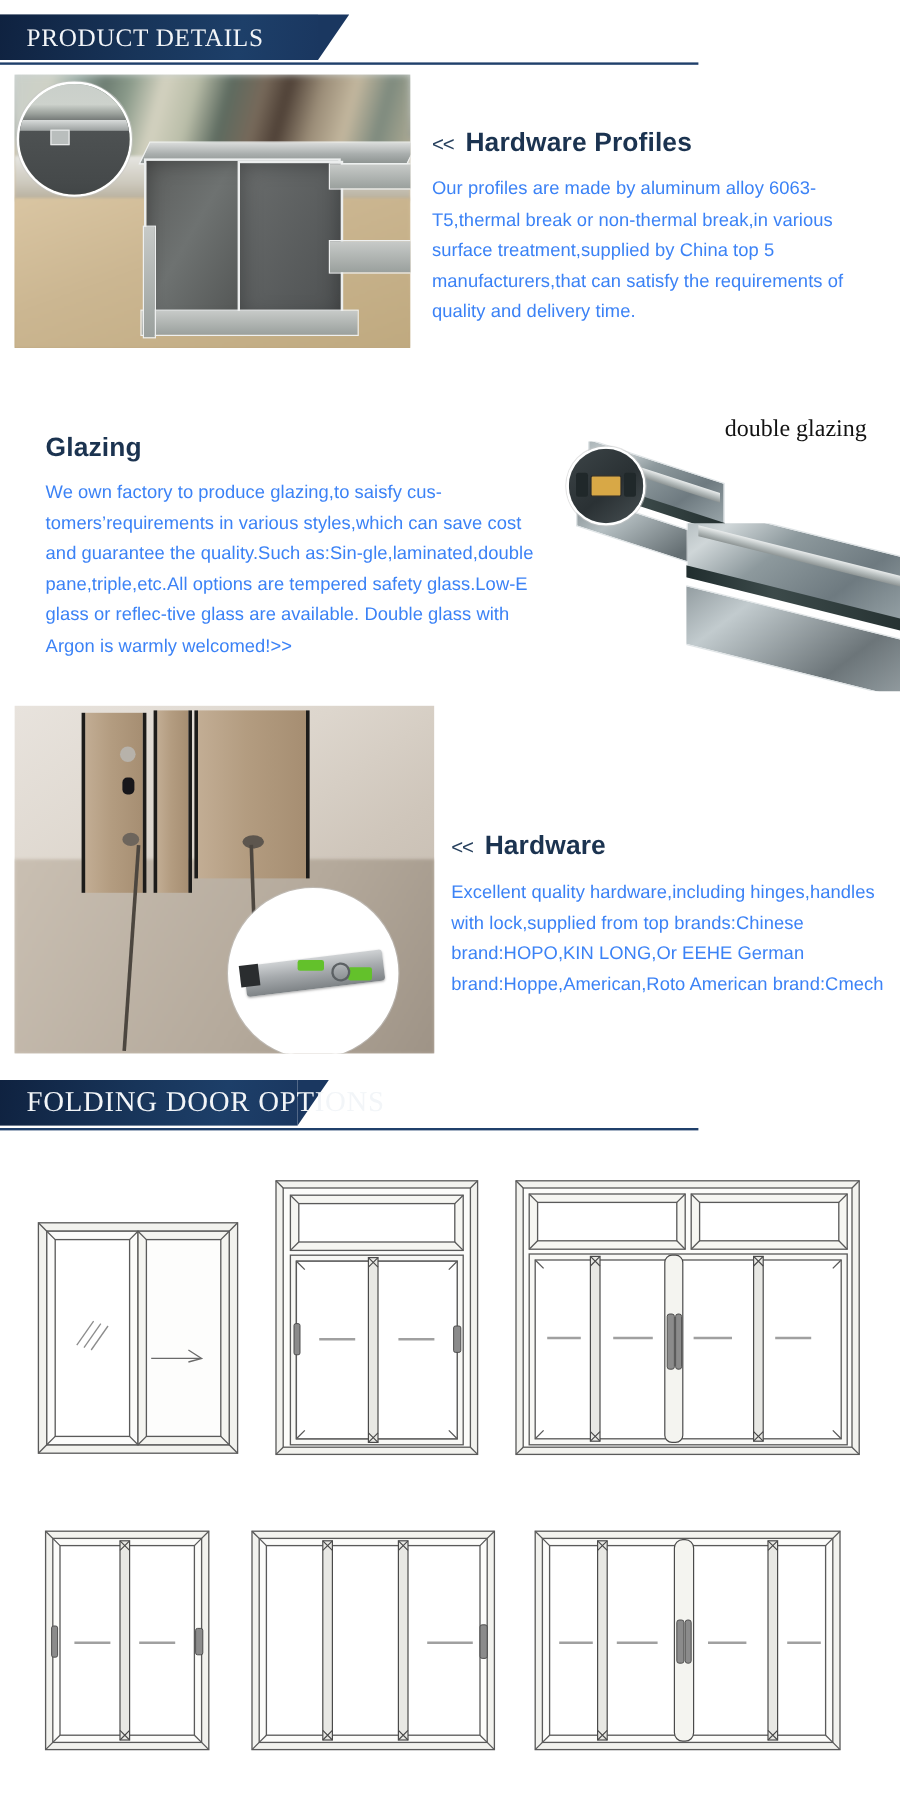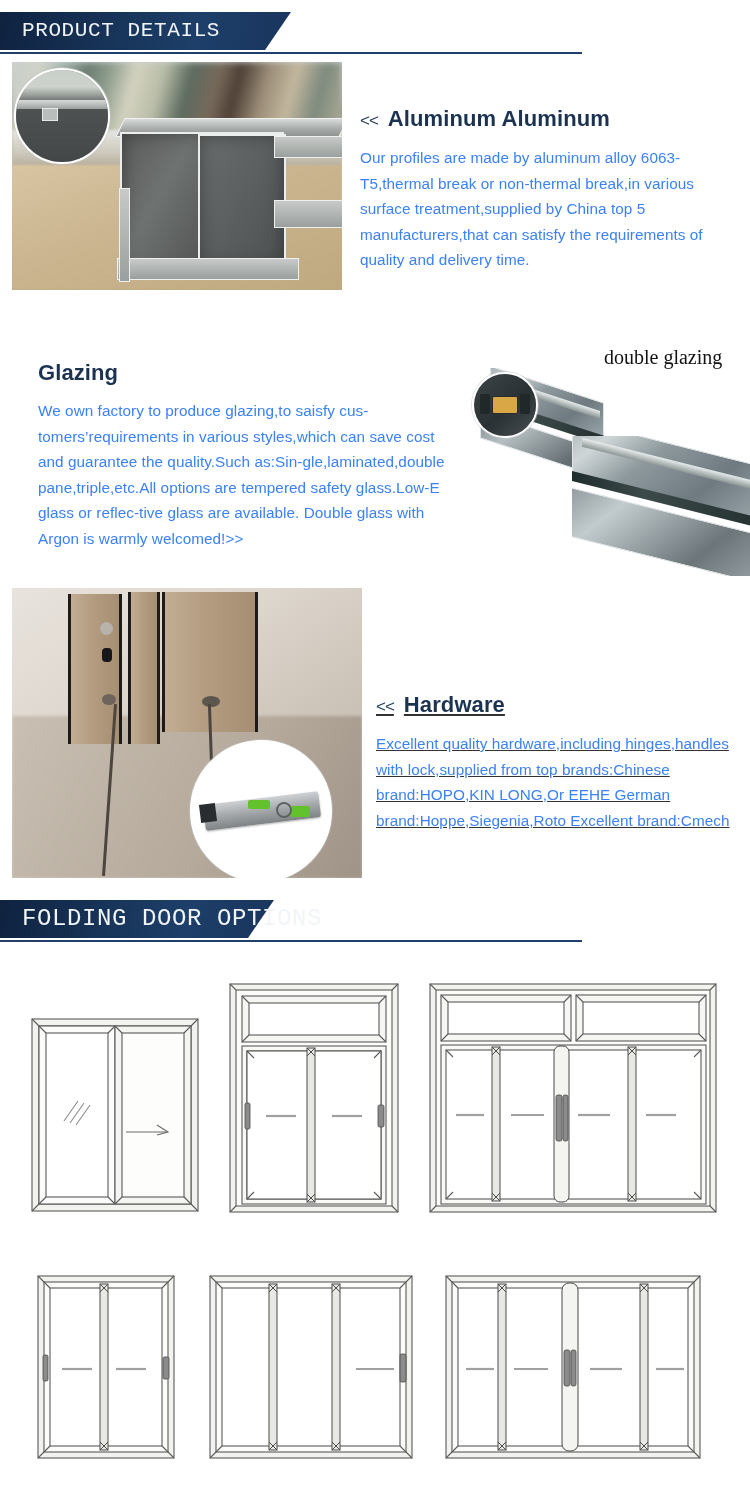--- a/index.html
+++ b/index.html
@@ -43,21 +43,21 @@
   .banner-label {
     position: absolute;
     left: 22px;
     top: 0;
     height: 38px;
     line-height: 38px;
     font-size: 21px;
     letter-spacing: 0.6px;
     color: #f2f5f8;
     white-space: nowrap;
-    font-family: Liberation Mono, monospace;
+    font-family: Liberation Serif, serif;
   }
   .banner-rule {
     position: absolute;
     left: 0;
     top: 40px;
     width: 582px;
     height: 2px;
     background: #20406b;
   }
 
@@ -229,21 +229,21 @@
 
   <div class="magnifier" style="left:2px; top:6px; width:92px; height:92px;">
     <div style="position:absolute;inset:-20px;background:linear-gradient(to bottom,#c5ccc8 0%,#cdd2cc 28%,#9aa09b 34%,#4e5253 42%,#45494a 78%,#3a3e3f 100%);"></div>
     <div style="position:absolute;left:-6px;top:30px;right:-6px;height:9px;background:linear-gradient(to bottom,#d8dbda,#9ba09f);"></div>
     <div style="position:absolute;left:26px;top:38px;width:14px;height:11px;background:#b9bebd;border:1px solid #e8eaea;"></div>
   </div>
 </div>
 
 <div style="position:absolute; left:360px; top:106px; width:382px;">
   <div class="sec-head">
-    <span class="chev">&lt;&lt;</span><span>Aluminum Aluminum</span>
+    <span class="chev">&lt;&lt;</span><span>Hardware Profiles</span>
   </div>
   <div class="body-text" style="margin-top:13px;">Our profiles are made by aluminum alloy 6063-T5,thermal break or non-thermal break,in various surface treatment,supplied by China top 5 manufacturers,that can satisfy the requirements of quality and delivery time.</div>
 </div>
 
 <div style="position:absolute; left:38px; top:360px; width:420px;">
   <div class="sec-head">Glazing</div>
   <div class="body-text" style="margin-top:12px;">We own factory to produce glazing,to saisfy cus-tomers’requirements in various styles,which can save cost and guarantee the quality.Such as:Sin-gle,laminated,double pane,triple,etc.All options are tempered safety glass.Low-E glass or reflec-tive glass are available. Double glass with Argon is warmly welcomed!&gt;&gt;</div>
 </div>
 
 <div class="dg-label" style="left:604px; top:346px;">double glazing</div>
@@ -287,25 +287,25 @@
   <div class="magnifier" style="left:178px; top:152px; width:138px; height:138px; background:#ffffff;">
     <div class="hw-lock" style="left:12px; top:56px; width:116px; height:26px;"></div>
     <div class="hw-green" style="left:56px; top:58px; width:22px; height:9px;"></div>
     <div class="hw-green" style="left:98px; top:64px; width:20px; height:11px;"></div>
     <div style="position:absolute;left:84px;top:60px;width:12px;height:12px;border:2px solid #5c6164;border-radius:50%;transform:rotate(-7deg);"></div>
     <div style="position:absolute;left:8px;top:62px;width:16px;height:18px;background:#2a2d2f;transform:rotate(-7deg);"></div>
     <div style="position:absolute;left:62px;top:94px;width:64px;height:22px;background:#ffffff;"></div>
   </div>
 </div>
 
-<div style="position:absolute; left:376px; top:692px; width:372px;text-decoration:underline;">
+<div style="position:absolute; left:376px; top:692px; width:372px;">
   <div class="sec-head">
     <span class="chev">&lt;&lt;</span><span>Hardware</span>
   </div>
-  <div class="body-text" style="margin-top:13px;">Excellent quality hardware,including hinges,handles with lock,supplied from top brands:Chinese brand:HOPO,KIN LONG,Or EEHE German brand:Hoppe,Siegenia,Roto Excellent brand:Cmech</div>
+  <div class="body-text" style="margin-top:13px;">Excellent quality hardware,including hinges,handles with lock,supplied from top brands:Chinese brand:HOPO,KIN LONG,Or EEHE German brand:Hoppe,American,Roto American brand:Cmech</div>
 </div>
 
 <div class="banner-wrap" style="top:900px;">
   <div class="banner-bar" style="width:248px;"></div>
   <div class="banner-label" style="font-size:24px;">FOLDING DOOR OPTIONS</div>
   <div class="banner-rule"></div>
 </div>
 
 <svg class="door-svg" style="left:30px; top:1017px;" width="170" height="196" viewBox="0 0 170 196">
   <g fill="#f2f2ee" stroke="#5a5a5a" stroke-width="1.1">

